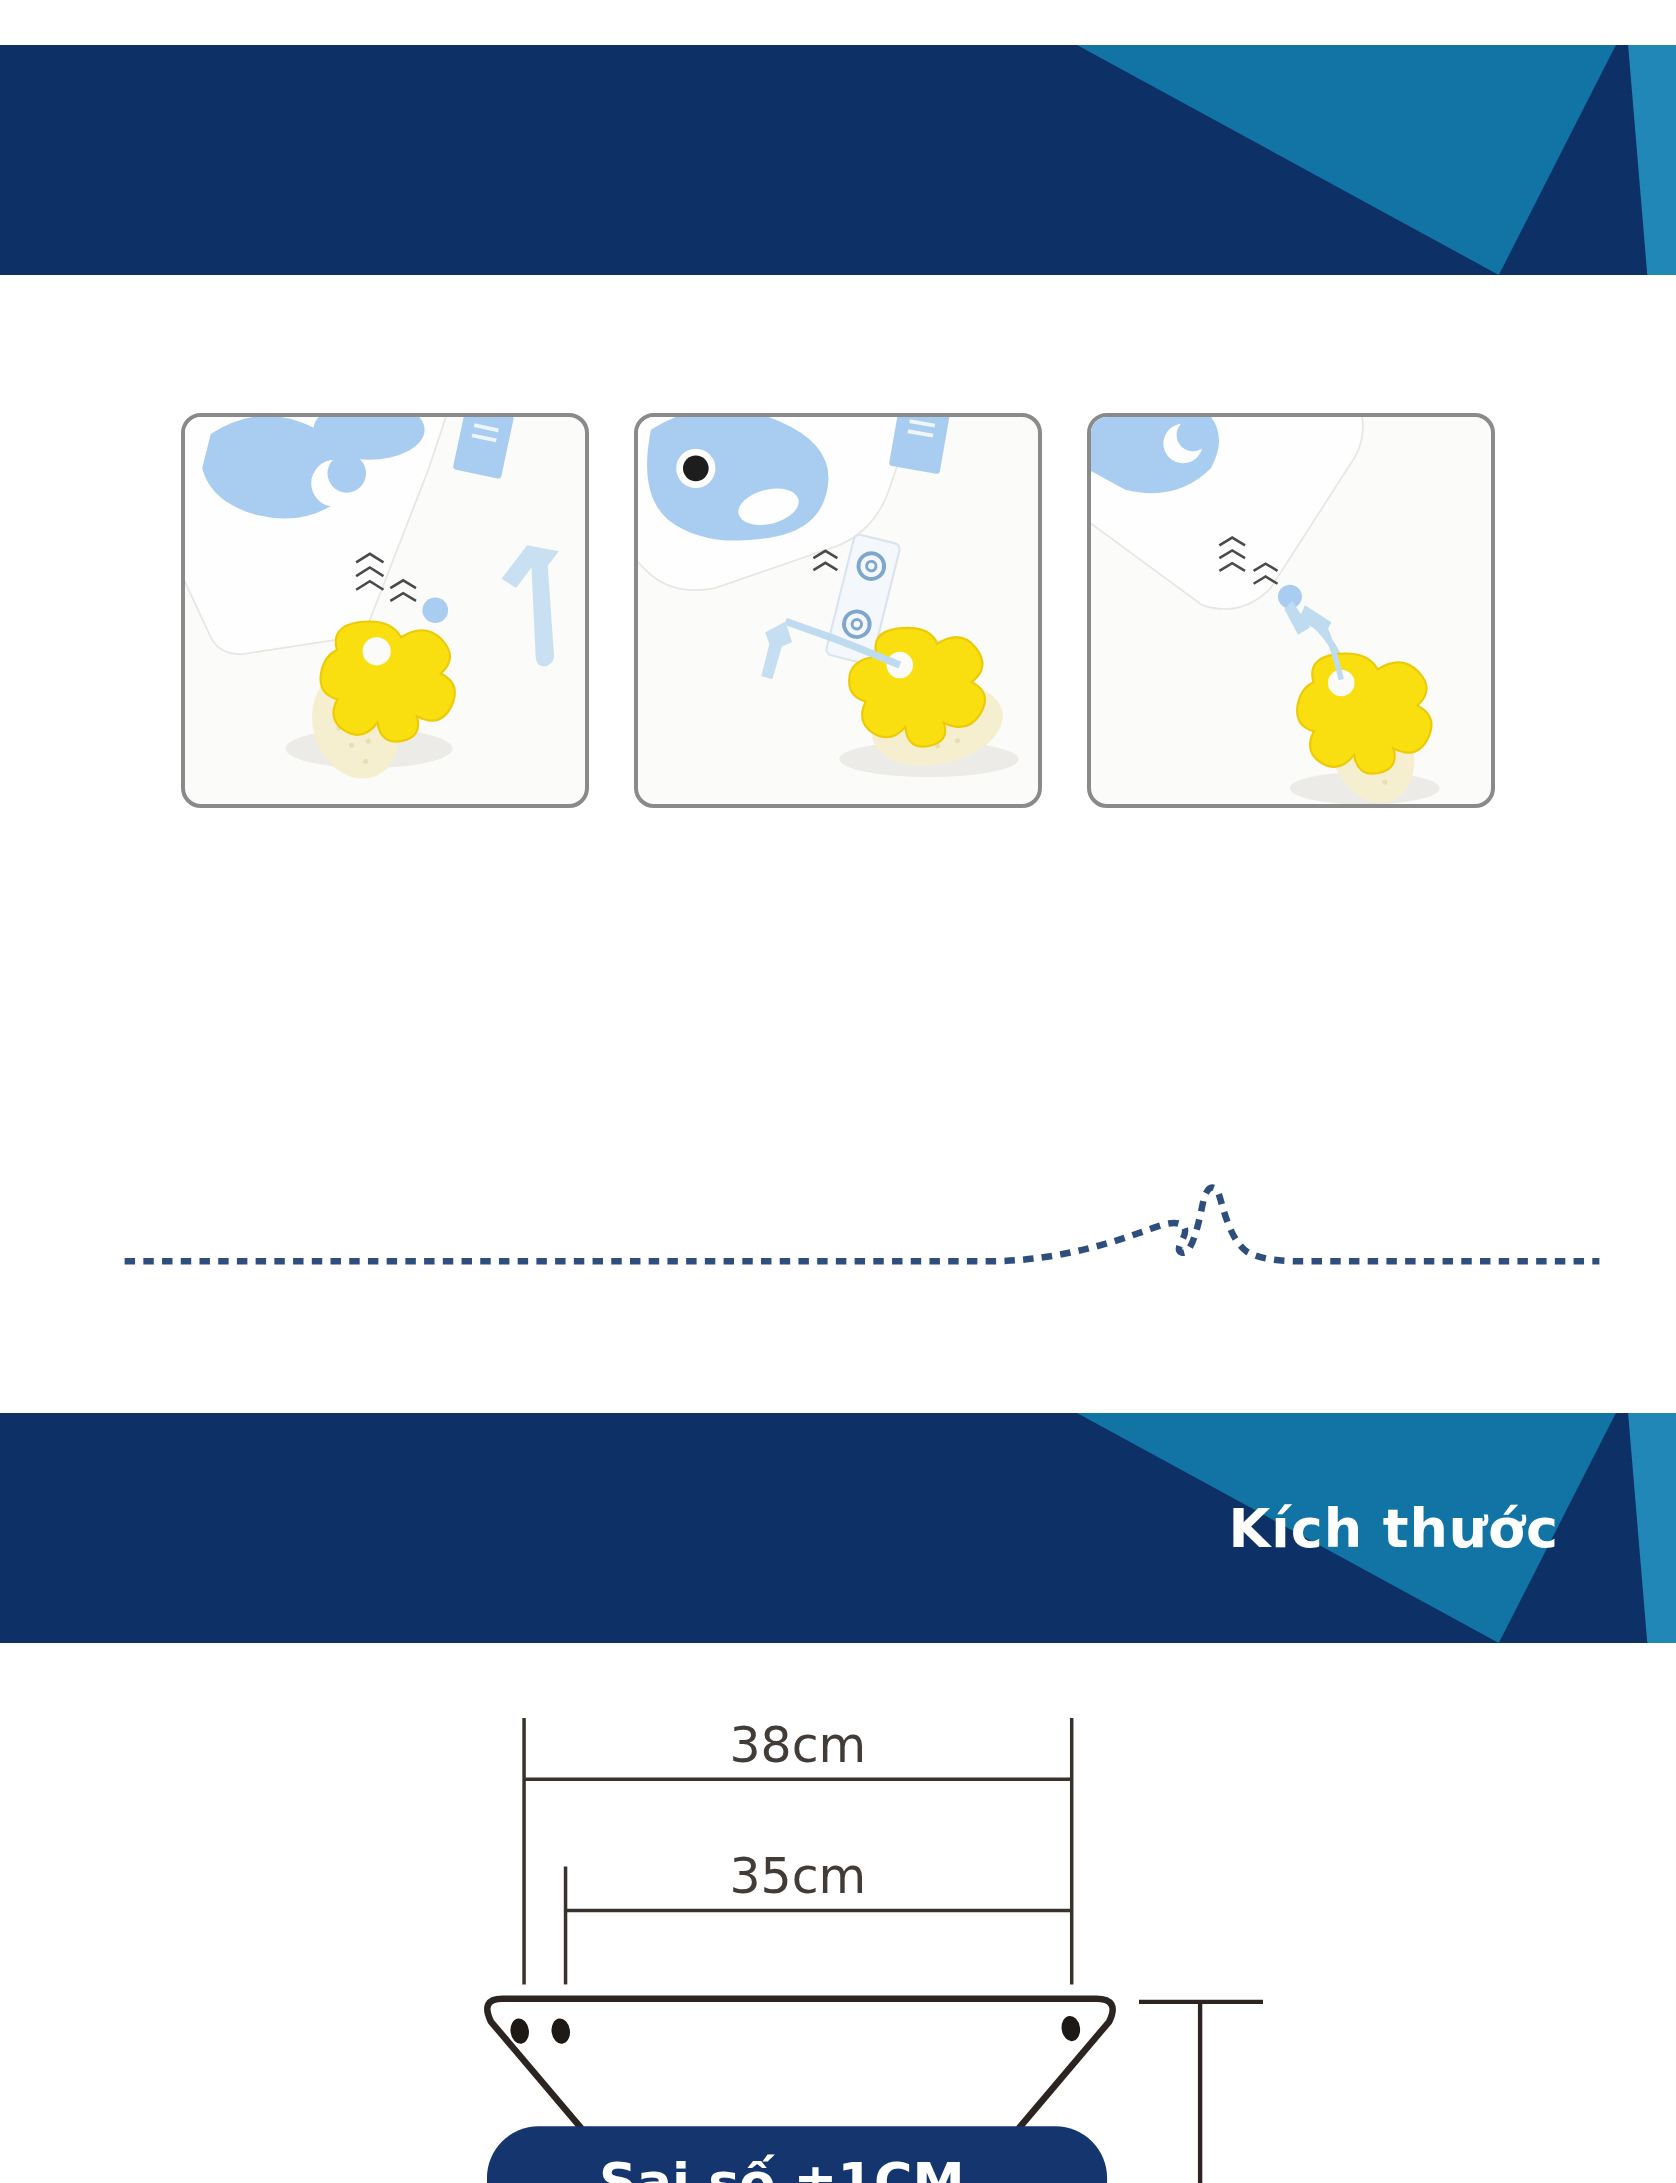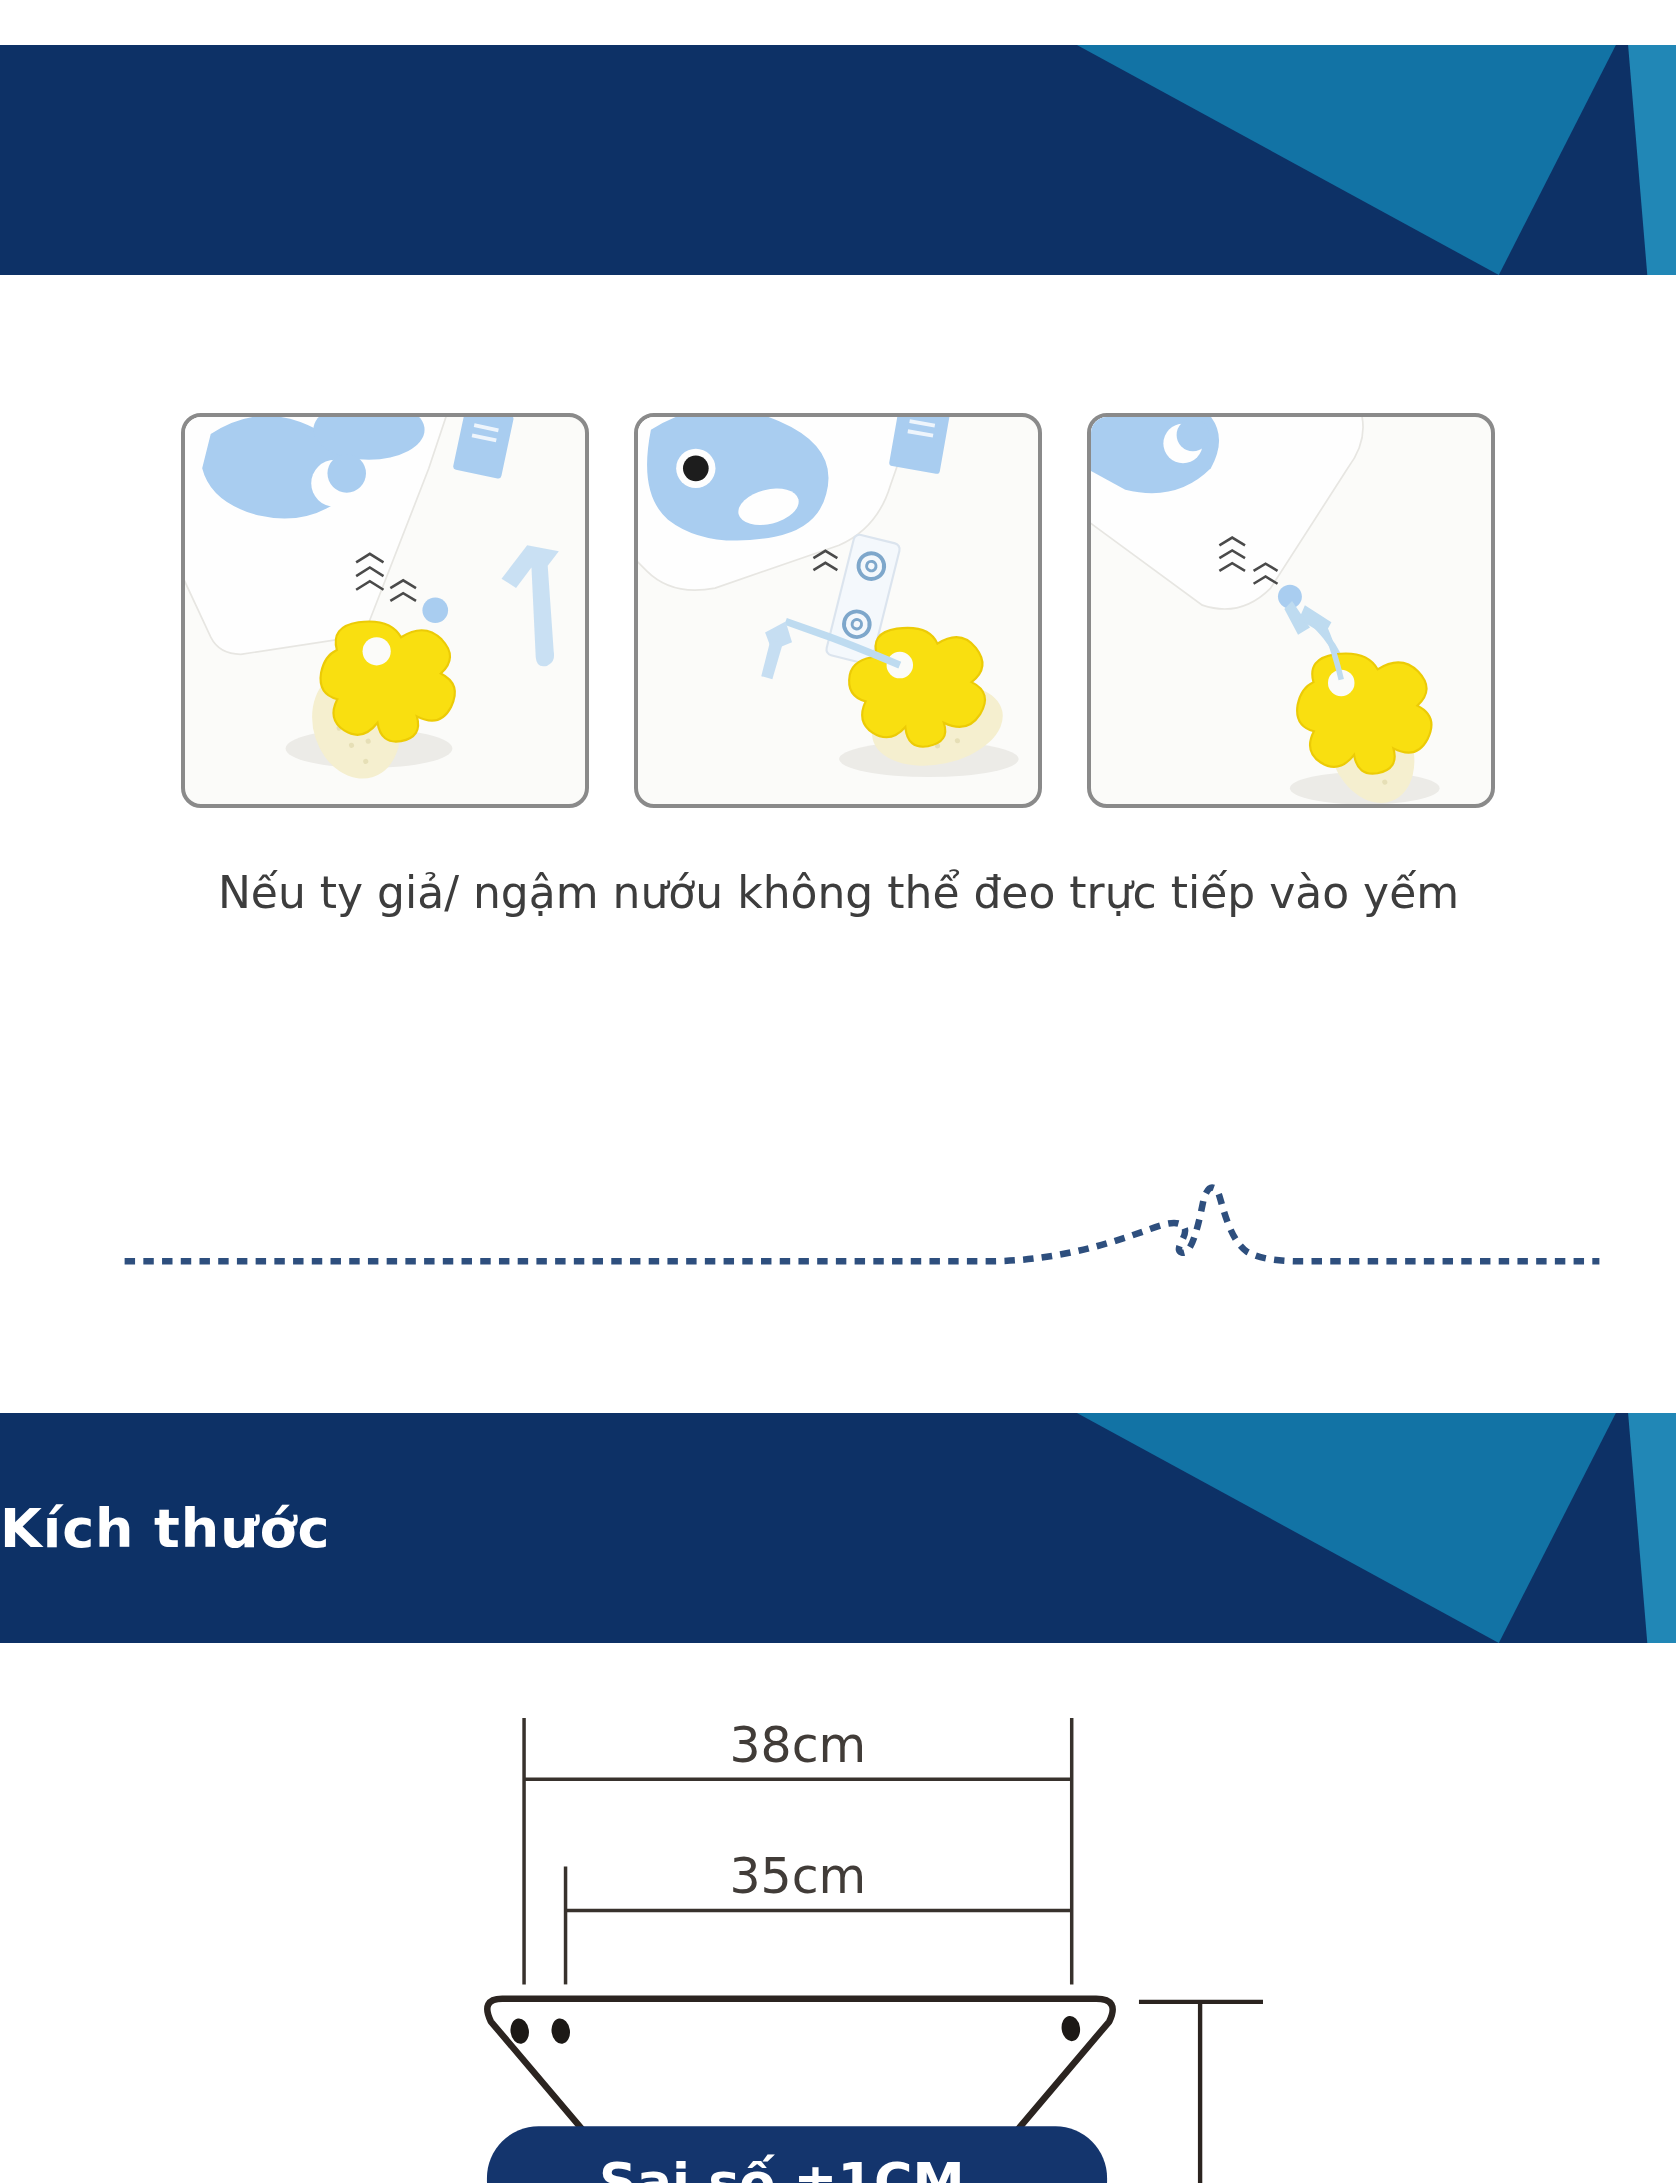--- a/index.html
+++ b/index.html
@@ -3,21 +3,21 @@
 <meta charset="utf-8">
 <style>
   html,body{margin:0;padding:0;background:#ffffff;}
   .page{position:relative;width:1677px;height:2580px;background:#ffffff;overflow:hidden;
         font-family:"DejaVu Sans","Liberation Sans",sans-serif;}
   
   .band{position:absolute;left:0;width:1677px;height:230px;}
   .band-1{top:45px;}
   .band-2{top:1413px;}
   .band svg{display:block;width:100%;height:100%;}
-  .band-title-wrap{position:absolute;inset:0;display:flex;align-items:center;justify-content:flex-start;
+  .band-title-wrap{position:absolute;inset:0;display:flex;align-items:center;justify-content:flex-end;
         padding-right:118px;box-sizing:border-box;}
   .band-title{color:#ffffff;font-size:54px;font-weight:bold;letter-spacing:0.9px;}
   
   .photo-row{position:absolute;top:413px;left:0;width:1677px;height:395px;}
   .photo{position:absolute;top:0;width:408px;height:395px;margin:0;border:4.8px solid #8a8a8a;
         border-radius:20px;background:#fbfbf9;overflow:hidden;box-sizing:border-box;}
   .photo svg{display:block;width:100%;height:100%;}
   .photo-pos-1{left:181px;}
   .photo-pos-2{left:634px;}
   .photo-pos-3{left:1087px;}
@@ -164,21 +164,20 @@
         <path d="M 520 620 Q 505 565 570 555 Q 645 545 670 590 Q 725 555 765 595 Q 805 637 763 675
                  Q 813 700 787 753 Q 761 803 707 775 Q 721 823 670 833 Q 623 841 615 790
                  Q 580 835 537 808 Q 497 782 521 735 Q 475 723 483 673 Q 491 633 520 620 Z" fill="#f9df10" stroke="#eccb06" stroke-width="5"></path>
         <circle cx="585" cy="622" r="31" fill="#fbfbf9"></circle>
         <path d="M 540 480 C 560 520 572 560 585 614" fill="none" stroke="#bedbf0" stroke-width="13"></path>
       </svg>
     </figure>
   </div>
 
   <div class="caption">
-    <div>Nếu ty giả/ ngậm nướu không thể đeo trực tiếp vào yếm</div>
   </div>
 
   <svg class="divider divider-1" viewBox="0 0 3840 340">
     <path d="M 280 290 L 2280 290
              C 2430 287 2550 247 2636 216
              C 2676 201 2702 196 2714 212
              C 2726 230 2688 262 2708 270
              C 2732 279 2748 200 2758 152
              C 2766 116 2786 110 2795 140
              C 2806 176 2820 240 2858 268

